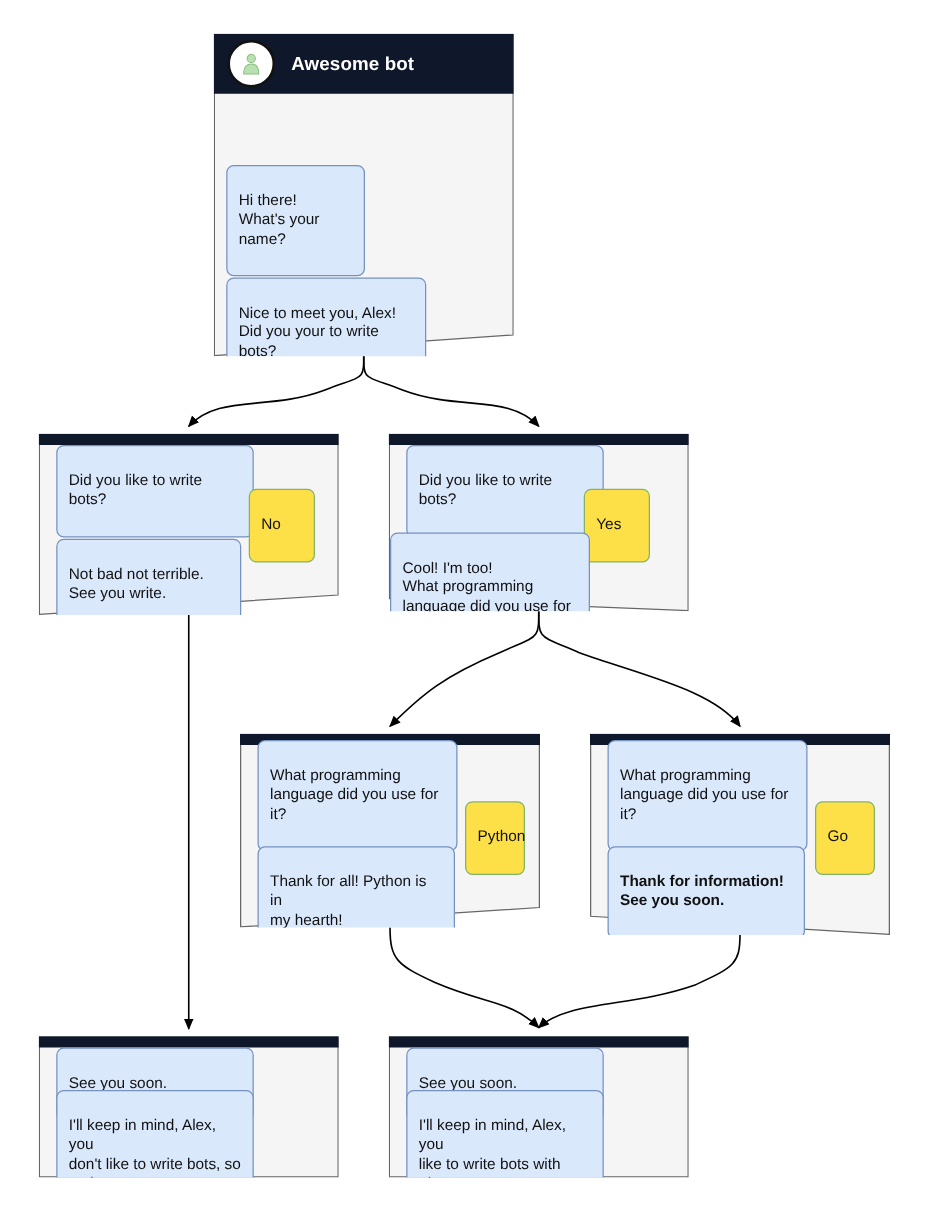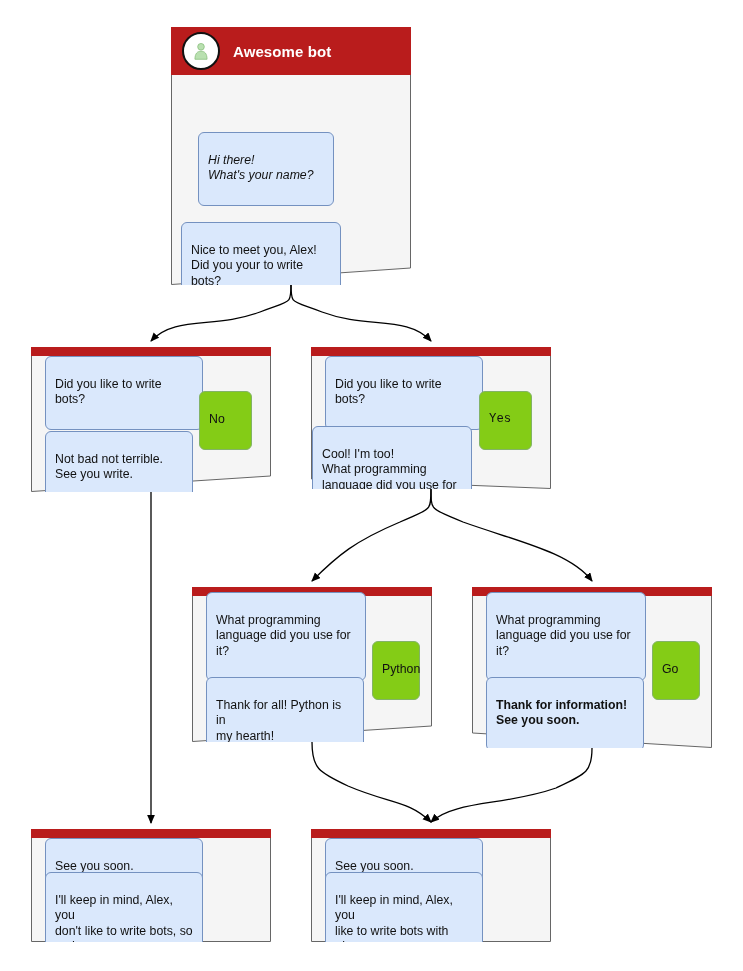--- a/index.html
+++ b/index.html
@@ -44,21 +44,21 @@
     top: 0;
     width: 100%;
     height: 100%;
     overflow: hidden;
   }
   .titlebar {
     position: absolute;
     left: 0;
     top: 0;
     width: 100%;
-    background: #b91c1c;
+    background: #0f172a;
     display: flex;
     align-items: center;
     box-sizing: border-box;
   }
   .titlebar.tall {
     height: 48px;
     padding-left: 11px;
   }
   .titlebar.thin {
     height: 9px;
@@ -92,21 +92,21 @@
     color: #111111;
     white-space: pre-line;
     border: 1px solid;
   }
   .msg.bot {
     background: #dae8fc;
     border-color: #7491c0;
     left: 11px;
   }
   .msg.user {
-    background: #84cc16;
+    background: #fde047;
     border-color: #82b366;
     text-align: left;
   }
   .lbl { display: block; }
 </style>
 </head>
 <body>
 
 <div id="canvas">
 
@@ -140,21 +140,21 @@
       <div class="titlebar tall">
         <div class="avatar">
           <svg width="22" height="22" viewBox="0 0 24 24">
             <circle cx="12" cy="7.4" r="3.6" fill="#b9e0b0" stroke="#8cc07f" stroke-width="0.9"></circle>
             <path d="M5.4,21 C5.4,14.6 8.2,12.2 12,12.2 C15.8,12.2 18.6,14.6 18.6,21 Z" fill="#b9e0b0" stroke="#8cc07f" stroke-width="0.9"></path>
           </svg>
         </div>
         <span class="bot-title">Awesome bot</span>
       </div>
 
-      <div class="msg bot" style="left:27px; top:105px; width:136px; position:absolute;font-style:italic;">
+      <div class="msg bot" style="left:10px; top:105px; width:111px; position:absolute;">
         <span class="lbl">Hi there!
 What's your name?</span>
       </div>
 
       <div class="msg bot" style="left:10px; top:195px; width:160px; position:absolute;">
         <span class="lbl">Nice to meet you, Alex!
 Did you your to write bots?</span>
       </div>
     </div>
   </div>
@@ -180,21 +180,21 @@
 
   <div class="node" style="left:311px; top:347px; width:240px; height:142px;">
     <svg class="node-skew" viewBox="0 0 240 142" preserveAspectRatio="none" xmlns="http://www.w3.org/2000/svg">
       <path d="M0.5,0.5 L239.5,0.5 L239.5,141.5 L0.5,132 Z" fill="#f5f5f5" stroke="#666666" stroke-width="1"></path>
     </svg>
     <div class="node-body">
       <div class="titlebar thin"></div>
       <div class="msg bot" style="left:14px; top:9px; width:158px; position:absolute;">
         <span class="lbl">Did you like to write bots?</span>
       </div>
-      <div class="msg user" style="left:168px; top:44px; width:53px; min-height:27px; position:absolute;font-family:Liberation Mono, monospace;">
+      <div class="msg user" style="left:156px; top:44px; width:53px; min-height:27px; position:absolute;">
         <span class="lbl">Yes</span>
       </div>
       <div class="msg bot" style="left:1px; top:79px; width:160px; position:absolute;">
         <span class="lbl">Cool! I'm too!
 What programming
 language did you use for it?</span>
       </div>
     </div>
   </div>
 

